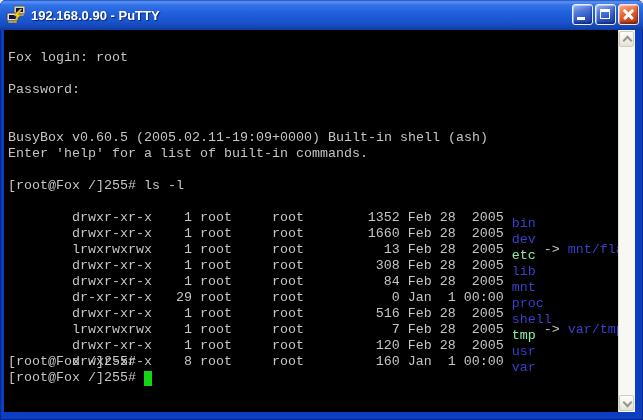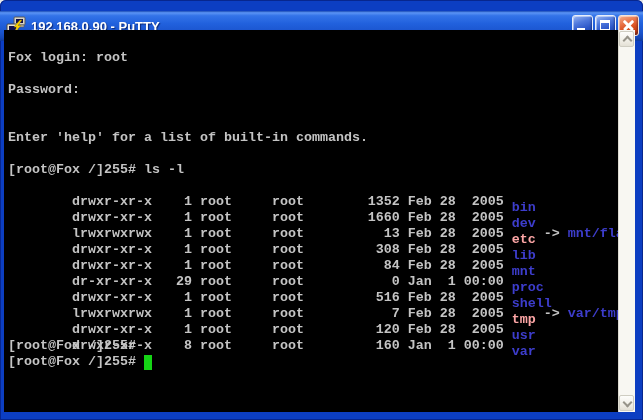--- a/index.html
+++ b/index.html
@@ -8,21 +8,21 @@
     width:643px;height:420px;
     box-sizing:border-box;
     border-radius:6px 6px 0 0;
     overflow:hidden;
     background:#0c3ec2;
     box-shadow:inset 0 0 0 1px #07268e;
     font-family:"Liberation Sans",sans-serif;
   }
   
   .titlebar{
-    position:absolute;top:11px;left:0;right:0;height:30px;
+    position:absolute;top:0;left:0;right:0;height:30px;
     background:linear-gradient(180deg,#1c4cb4 0%,#5b94f5 6%,#3373e8 16%,#2161dd 42%,#1a53cd 72%,#1447b6 90%,#0d3a9e 100%);
     display:flex;align-items:center;
     padding:0 4px 0 6px;box-sizing:border-box;
   }
   .app-icon{width:20px;height:20px;margin-right:5px;flex:0 0 auto;}
   .title-text{
     color:#ffffff;font-weight:bold;font-size:13px;
     text-shadow:1px 1px 1px rgba(0,10,60,.65);
     white-space:nowrap;flex:1 1 auto;
   }
@@ -41,21 +41,20 @@
   .glyph-x::before,.glyph-x::after{
     content:"";position:absolute;left:3px;top:8px;width:13px;height:2.5px;background:#ffffff;border-radius:1px;
   }
   .glyph-x::before{transform:rotate(45deg);}
   .glyph-x::after{transform:rotate(-45deg);}
   
   .body{
     position:absolute;top:30px;left:0;right:0;bottom:0;
     padding:0 0 8px 4px;box-sizing:border-box;
     display:flex;
-    font-weight:bold;
   }
   
   .terminal{
     background:#000000;
     width:614px;height:100%;
     overflow:hidden;
     font-family:"Liberation Mono","DejaVu Sans Mono",monospace;
     font-size:13.33px;line-height:16px;
     color:#c4c4c4;
     padding:4px 0 0 4px;box-sizing:border-box;
@@ -65,21 +64,21 @@
   .c{display:inline-block;vertical-align:top;white-space:pre;}
   .col-perms{width:10ch;}
   .col-links{width:5ch;text-align:right;}
   .col-owner{width:9ch;margin-left:1ch;}
   .col-group{width:4ch;}
   .col-size{width:12ch;text-align:right;}
   .col-date{width:12ch;margin-left:1ch;}
   .col-name{margin-left:1ch;margin-top:6px;}
   .col-arrow{margin:0 1ch;}
   .dir{color:#3d3dcc;}
-  .lnk{color:#fca5a5;}
+  .lnk{color:#86efac;}
   .exec{color:#00bb00;}
   .cursor-block{display:inline-block;width:1ch;height:15px;background:#15d415;vertical-align:top;margin-top:1px;}
   
   .scrollbar{
     width:17px;height:100%;
     background:#f8f7f2;
     box-shadow:inset 1px 0 0 #dddbd0;
     display:flex;flex-direction:column;justify-content:space-between;
     flex:0 0 auto;
   }
@@ -124,20 +123,21 @@
 
   <div class="body">
     <div class="terminal">
 
       <div class="row"></div>
       <div class="row">Fox login: root</div>
       <div class="row"></div>
       <div class="row">Password:</div>
       <div class="row"></div>
       <div class="row"></div>
+      <div class="row">BusyBox v0.60.5 (2005.02.11-19:09+0000) Built-in shell (ash)</div>
       <div class="row">Enter 'help' for a list of built-in commands.</div>
       <div class="row"></div>
       <div class="row">[root@Fox /]255# ls -l</div>
 
       <div class="row">
         <span class="c col-perms">drwxr-xr-x</span><span class="c col-links">1</span><span class="c col-owner">root</span><span class="c col-group">root</span><span class="c col-size">1352</span><span class="c col-date">Feb 28  2005</span><span class="c col-name dir">bin</span>
       </div>
       <div class="row">
         <span class="c col-perms">drwxr-xr-x</span><span class="c col-links">1</span><span class="c col-owner">root</span><span class="c col-group">root</span><span class="c col-size">1660</span><span class="c col-date">Feb 28  2005</span><span class="c col-name dir">dev</span>
       </div>

